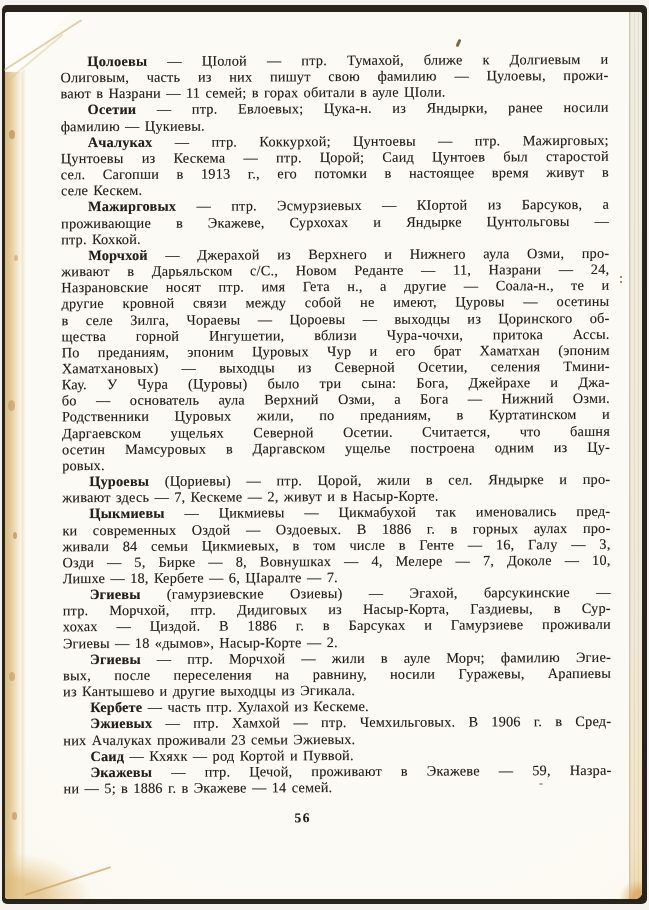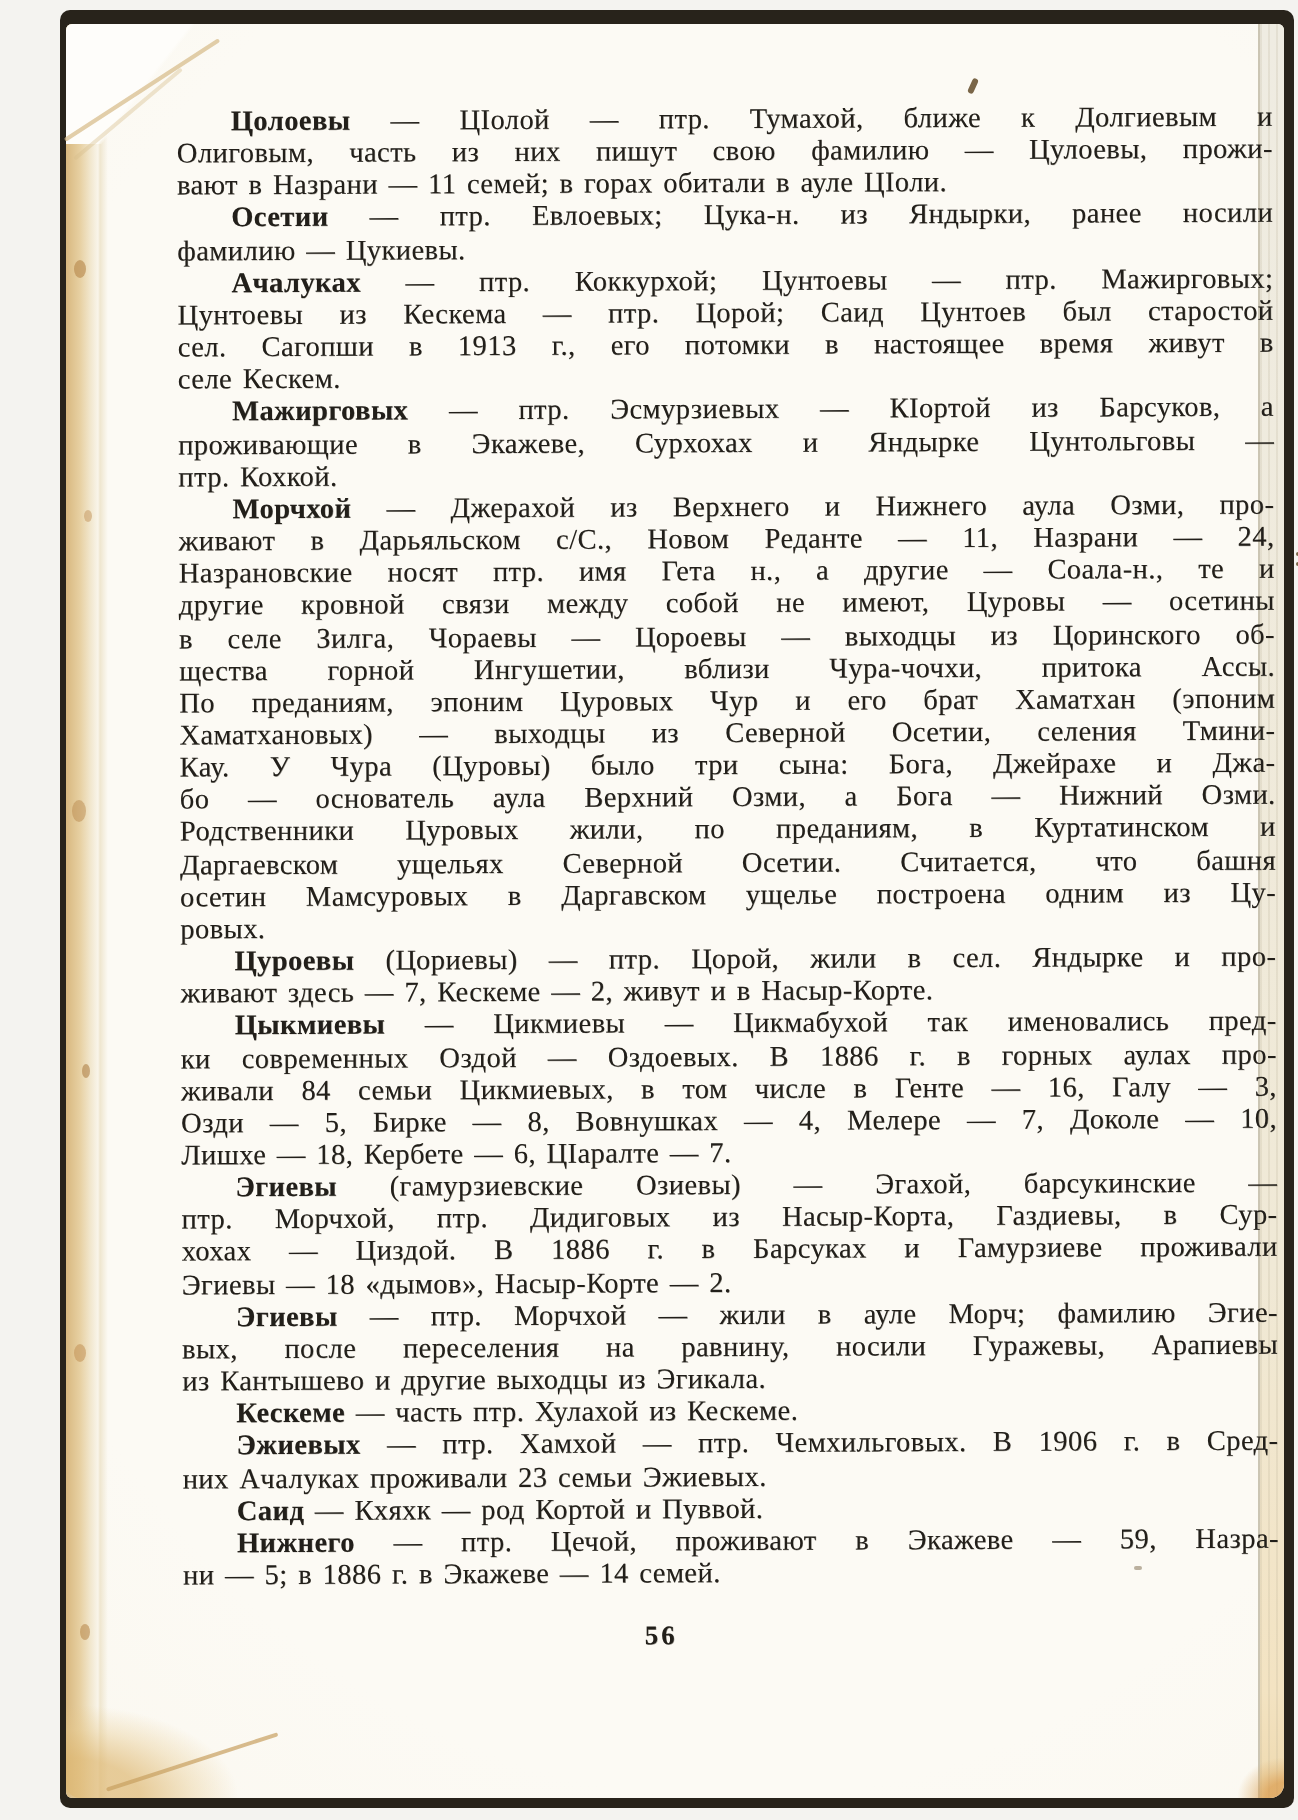--- a/index.html
+++ b/index.html
@@ -5,21 +5,21 @@
   :root{
     --paper:#faf7ee; --ink:#221f1a; --frame:#28231b;
     --aged-edge:#e1c28c; --page-edge:#eee9db; --crease:#d8bd8d;
   }
   *{margin:0;padding:0;box-sizing:border-box;}
   html,body{width:649px;height:910px;}
   body{
     position:relative;overflow:hidden;background:#f4f3f0;
     font-family:"Liberation Serif","DejaVu Serif",serif;
   }
-  .scan{position:absolute;inset:0;margin-left:28px;}
+  .scan{position:absolute;inset:0;}
   .frame{
     position:absolute;left:2px;top:5px;right:2px;bottom:6px;
     background:var(--frame);border-radius:5px;
   }
   .paper{
     position:absolute;left:5px;top:12px;right:7px;bottom:11px;
     background:radial-gradient(120% 100% at 55% 45%,
       #fcfaf4 55%, var(--paper) 80%, #efe9d8 100%);
     border-radius:3px 3px 7px 3px;
   }
@@ -174,28 +174,28 @@
         <div class="line">птр. Морчхой, птр. Дидиговых из Насыр-Корта, Газдиевы, в Сур-</div>
         <div class="line">хохах — Циздой. В 1886 г. в Барсуках и Гамурзиеве проживали</div>
         <div class="line last">Эгиевы — 18 «дымов», Насыр-Корте — 2.</div>
       </div>
       <div class="para">
         <div class="line first"><span class="lead">Эгиевы</span><span> — птр. Морчхой — жили в ауле Морч; фамилию Эгие-</span></div>
         <div class="line">вых, после переселения на равнину, носили Гуражевы, Арапиевы</div>
         <div class="line last">из Кантышево и другие выходцы из Эгикала.</div>
       </div>
       <div class="para">
-        <div class="line first last"><span class="lead">Кескеме</span><span> — часть птр. Хулахой из Кескеме.</span></div>
+        <div class="line first last"><span class="lead">Кербете</span><span> — часть птр. Хулахой из Кескеме.</span></div>
       </div>
       <div class="para">
         <div class="line first"><span class="lead">Эжиевых</span><span> — птр. Хамхой — птр. Чемхильговых. В 1906 г. в Сред-</span></div>
         <div class="line last">них Ачалуках проживали 23 семьи Эжиевых.</div>
       </div>
       <div class="para">
         <div class="line first last"><span class="lead">Саид</span><span> — Кхяхк — род Кортой и Пуввой.</span></div>
       </div>
       <div class="para">
-        <div class="line first"><span class="lead">Нижнего</span><span> — птр. Цечой, проживают в Экажеве — 59, Назра-</span></div>
+        <div class="line first"><span class="lead">Экажевы</span><span> — птр. Цечой, проживают в Экажеве — 59, Назра-</span></div>
         <div class="line last">ни — 5; в 1886 г. в Экажеве — 14 семей.</div>
       </div>
       <div class="page-number">56</div>
   </div>
 </div>
 
 </body></html>

